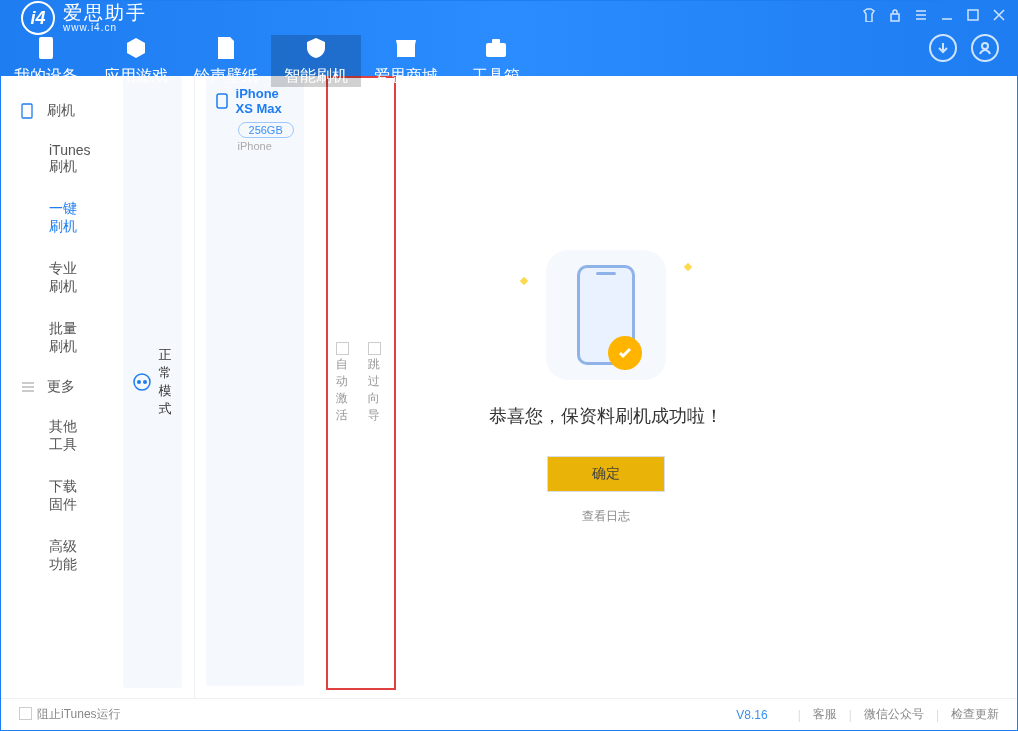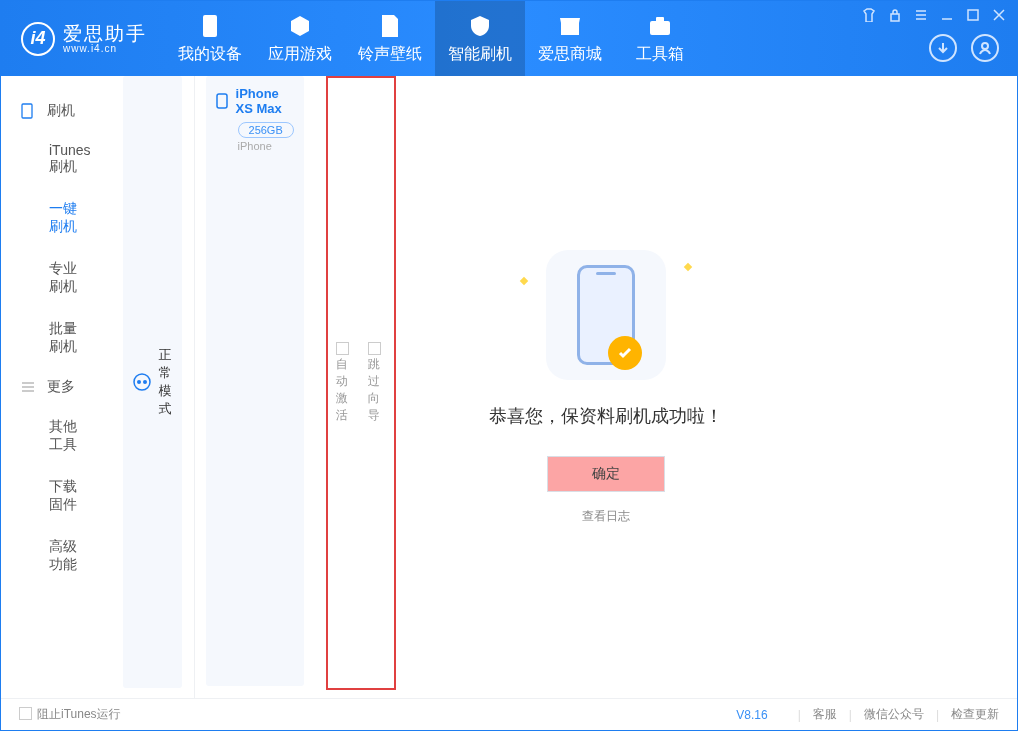--- a/index.html
+++ b/index.html
@@ -6,20 +6,21 @@
 body { background: #fff; width: 1018px; height: 731px; overflow: hidden; border: 1px solid #1e7df0; }
 
 
 .header {
   height: 75px;
   background: linear-gradient(90deg, #1e7df0 0%, #2a8cff 50%, #1e7df0 100%);
   display: flex;
   align-items: stretch;
   position: relative;
   color: #fff;
+  flex-direction: column;
 }
 .brand { display:flex; align-items:center; padding: 0 18px 0 20px; }
 .brand-logo {
   width:34px; height:34px; border:2px solid #fff; border-radius:50%;
   display:flex; align-items:center; justify-content:center;
   font-style:italic; font-weight:bold; font-size:18px;
   margin-right:8px;
 }
 .brand-text .t1 { font-size:19px; font-weight:normal; letter-spacing:2px; line-height:1; }
 .brand-text .t2 { font-size:10px; letter-spacing:1px; opacity:.95; }
@@ -95,21 +96,21 @@
 }
 .phone::before { content:''; position:absolute; top:4px; left:50%; transform:translateX(-50%); width:20px; height:3px; background:#8fb2e8; border-radius:2px;}
 .check-badge {
   position:absolute; right:-10px; bottom:-8px; width:34px; height:34px; background:#ffb400;
   border-radius:50%; display:flex; align-items:center; justify-content:center;
 }
 .check-badge svg { stroke:#fff; fill:none; stroke-width:3; }
 
 .success-text { font-size:18px; color:#333; margin-bottom:28px; }
 .ok-btn {
-  padding:8px 44px; border:1px solid #d9dee5; background:#fca5a5; font-size:14px;
+  padding:8px 44px; border:1px solid #d9dee5; background:#eab308; font-size:14px;
   color:#444; cursor:pointer; margin-bottom:16px;
 }
 .log-link { font-size:12px; color:#888; cursor:pointer; }
 
 
 .footer {
   height:32px; border-top:1px solid #eef0f3; display:flex; align-items:center;
   padding:0 18px; font-size:12px; color:#888;
 }
 .footer .left { display:flex; align-items:center; }

